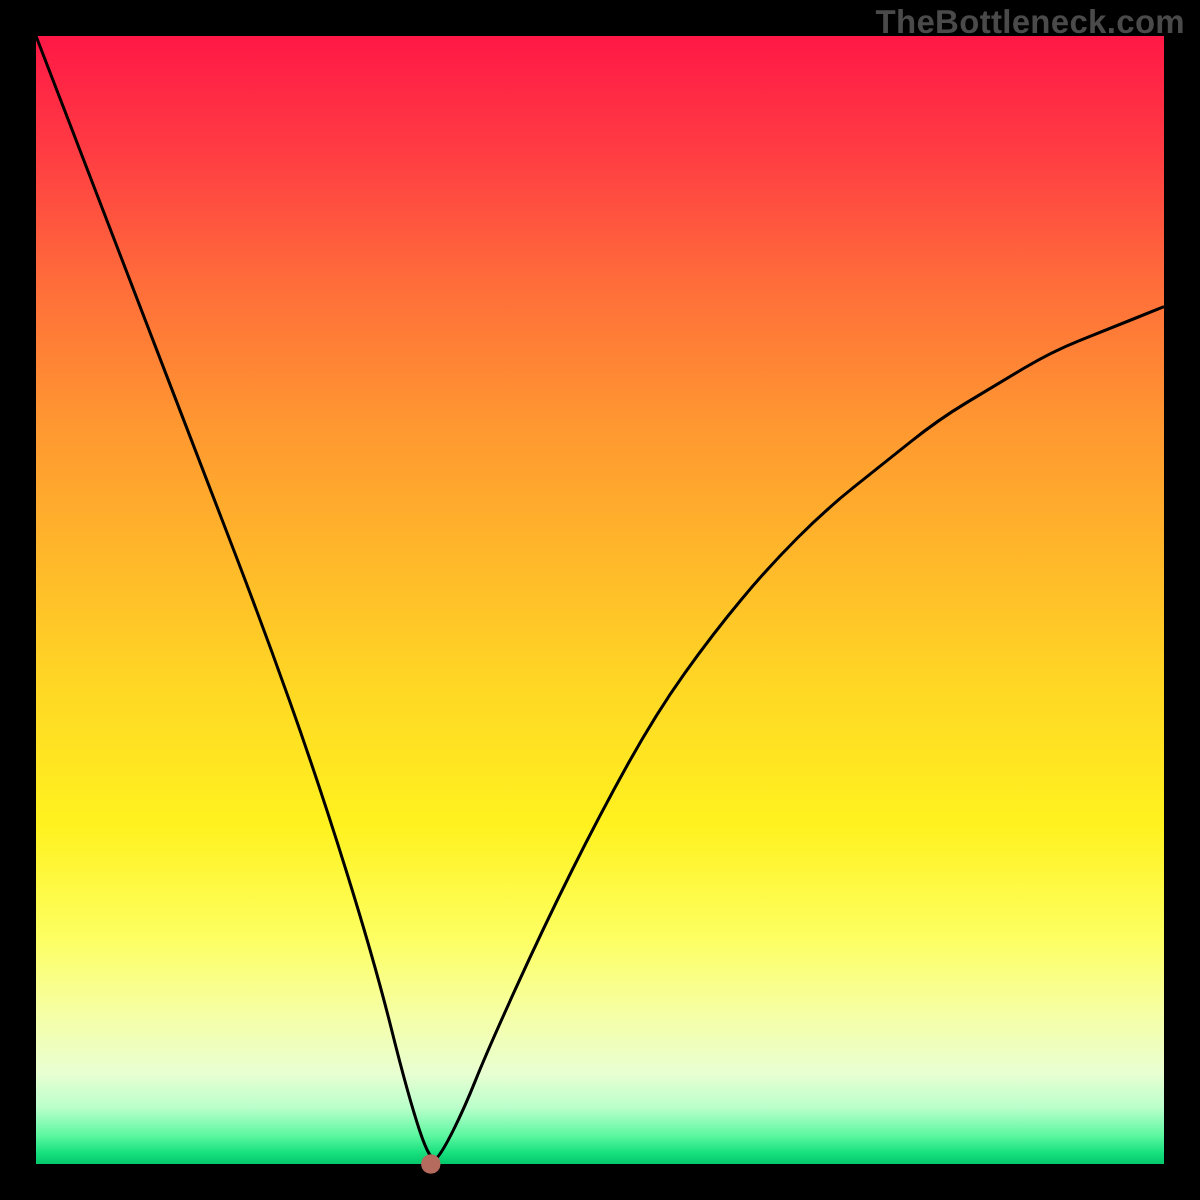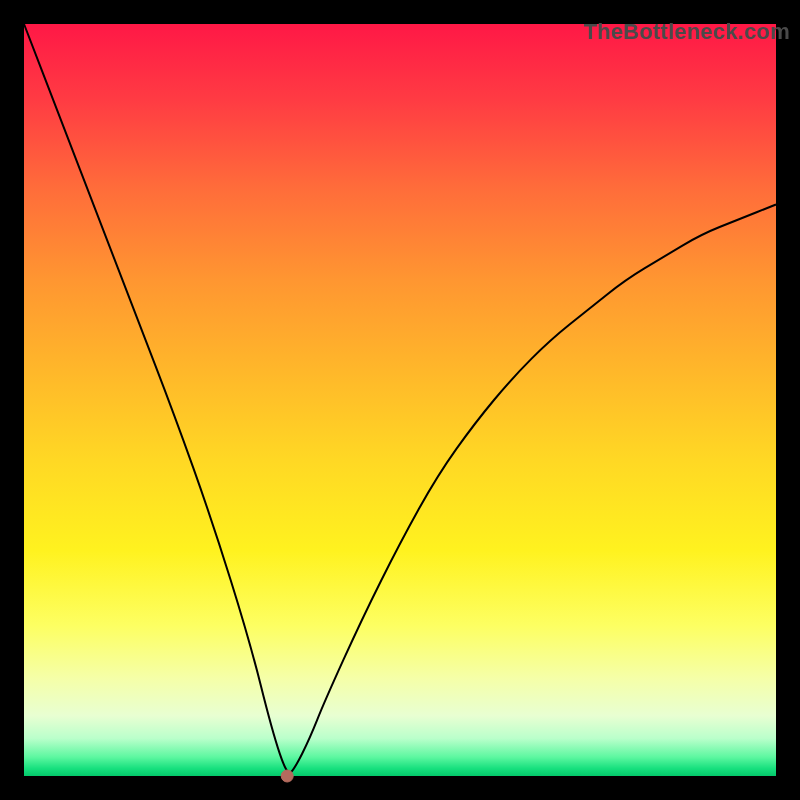--- a/index.html
+++ b/index.html
@@ -12,21 +12,21 @@
     overflow: hidden;
   }
   .frame {
     position: relative;
     width: 800px;
     height: 800px;
     background: #000;
   }
   .watermark {
     position: absolute;
-    top: 19px;
+    top: 2px;
     right: 10px;
     color: #4a4a4a;
     font-size: 22px;
     font-weight: bold;
     letter-spacing: 0.2px;
     z-index: 3;
     user-select: none;
   }
   .plot-area {
     position: absolute;

